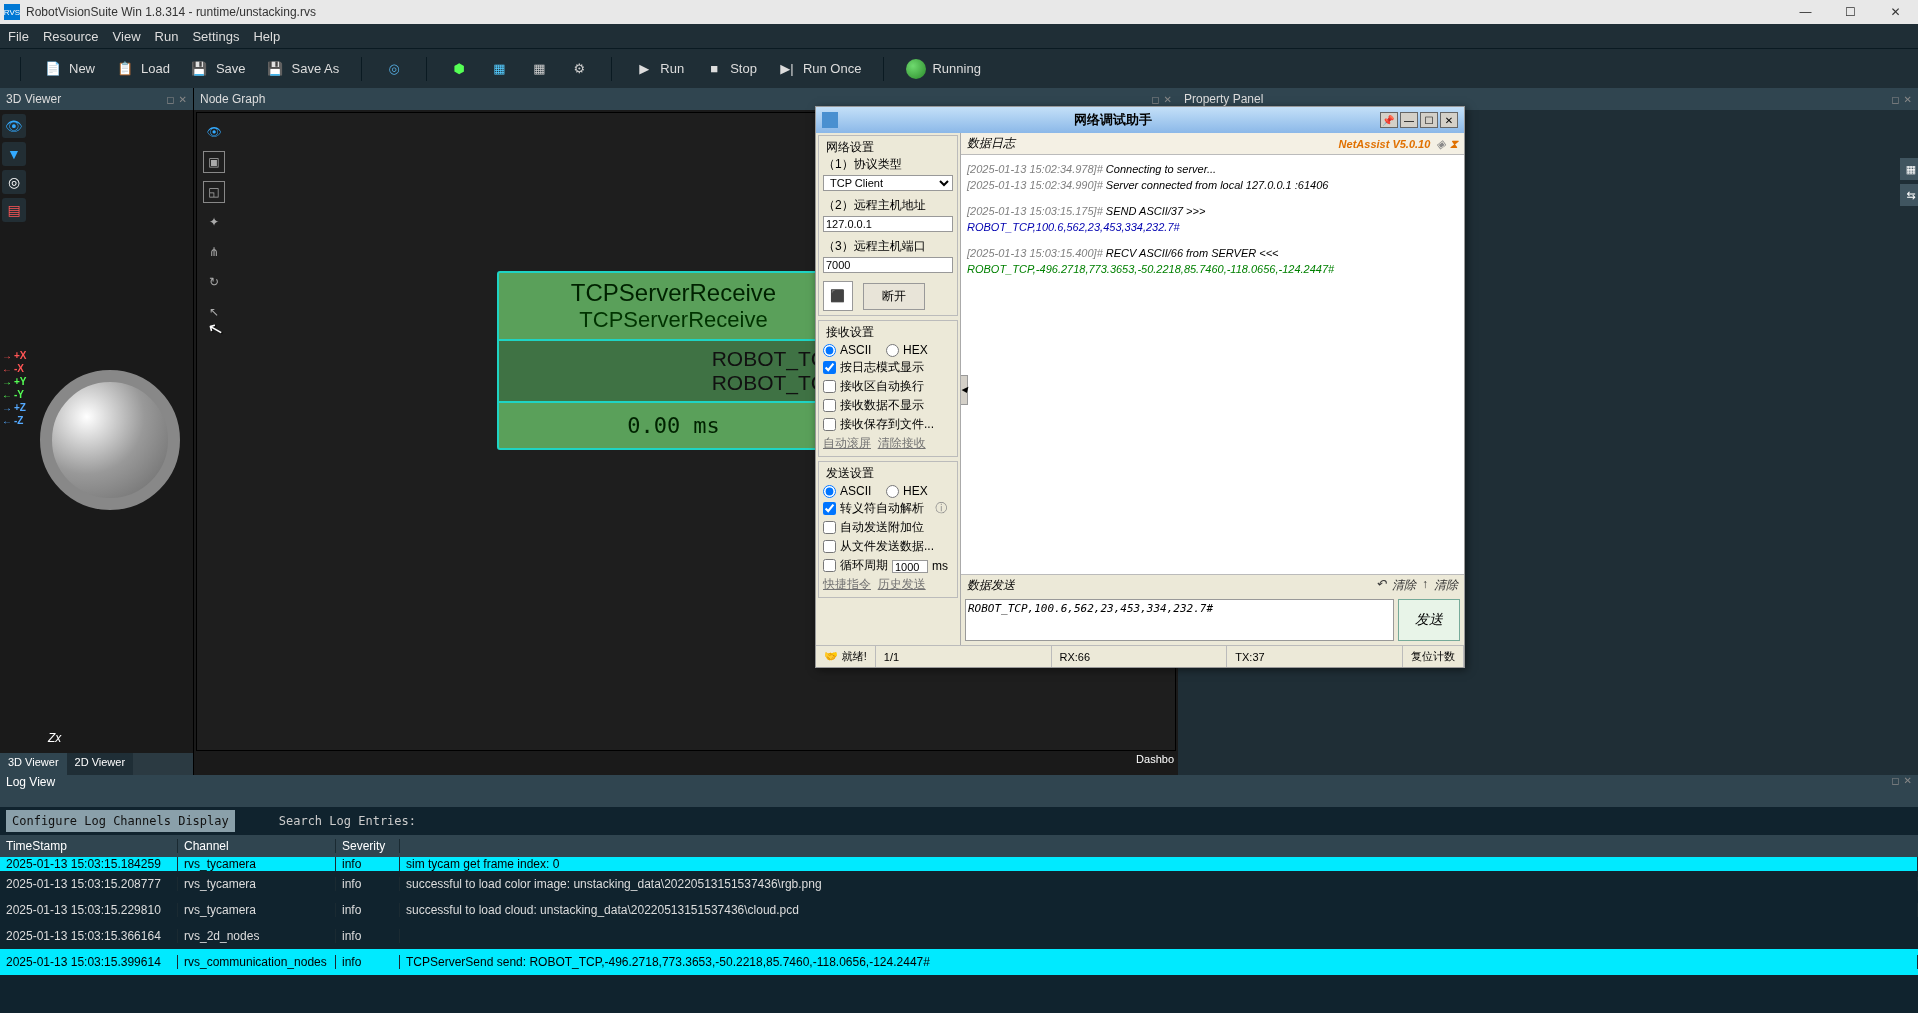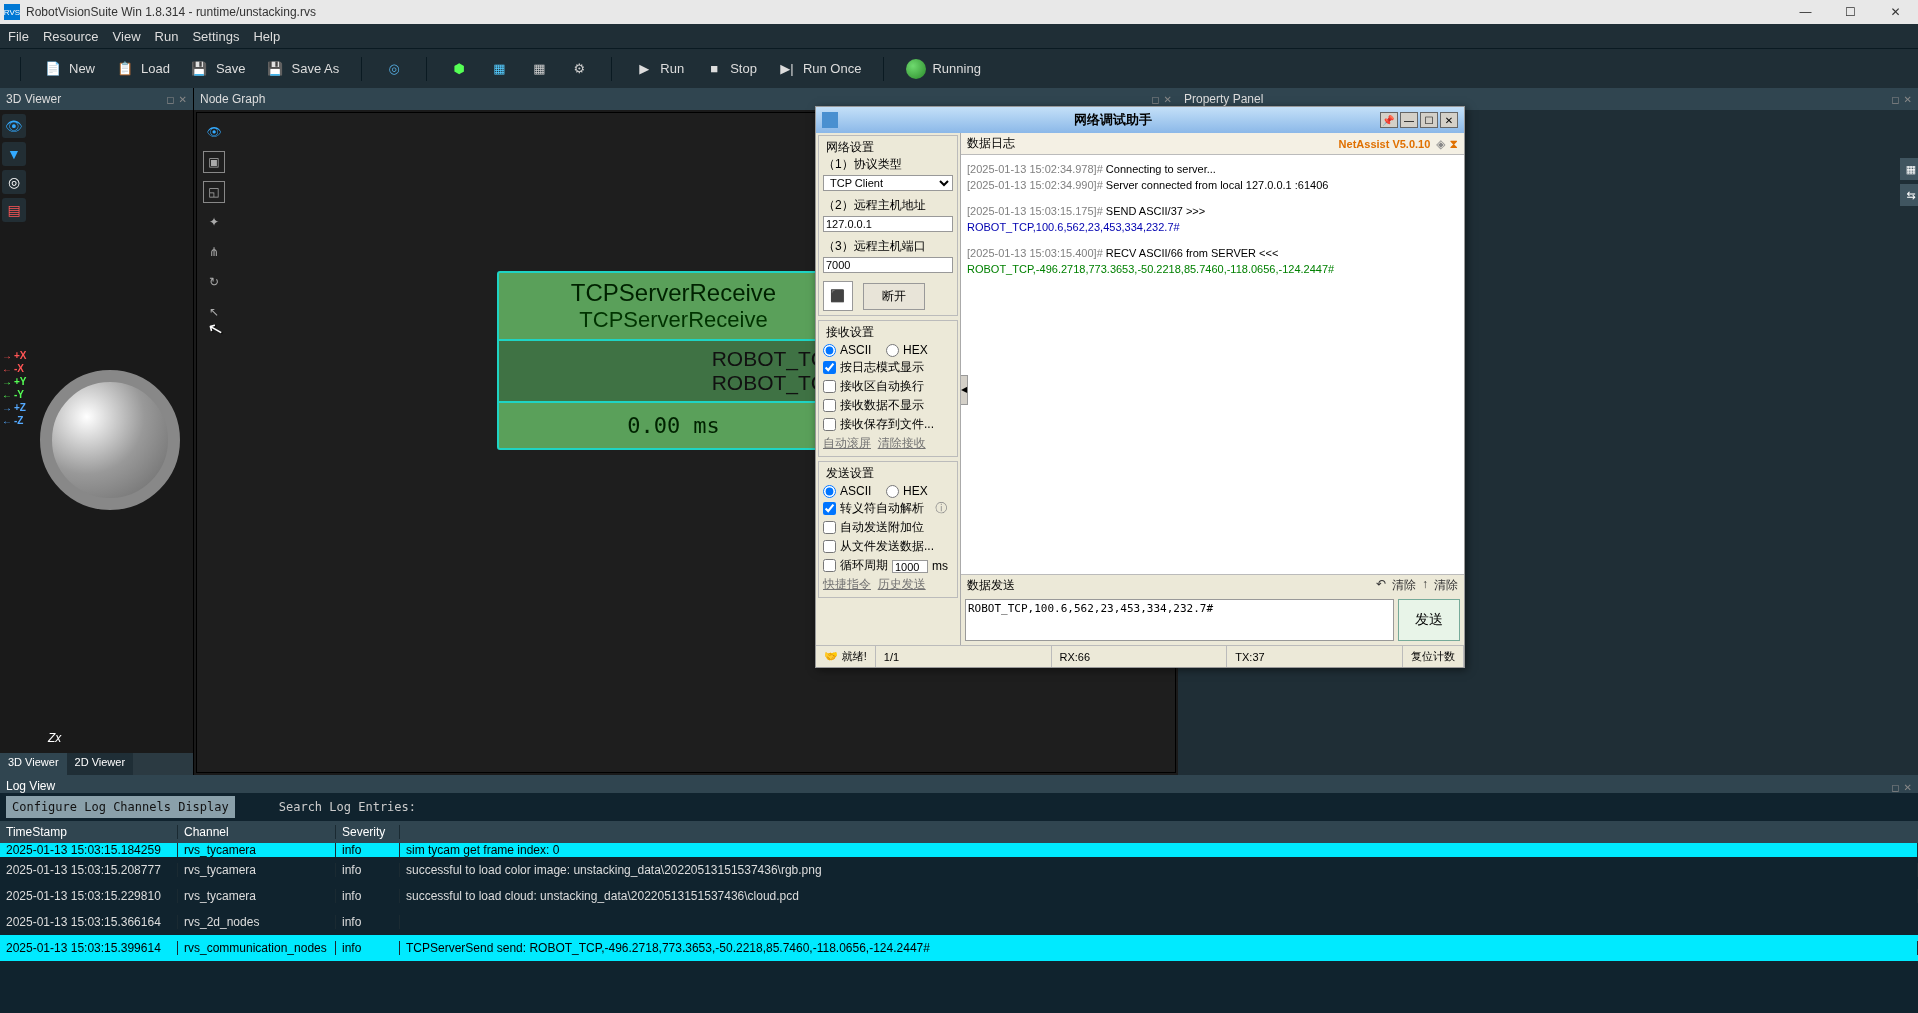--- a/index.html
+++ b/index.html
@@ -75,42 +75,42 @@
 .na-body { display: flex; height: calc(100% - 26px - 22px); }
 .na-left { width: 145px; border-right: 1px solid #aaa; display: flex; flex-direction: column; }
 .na-group { border: 1px solid #bbb; margin: 2px; padding: 4px; font-size: 12px; }
 .na-group-title { background: #ece9d8; margin-top: -10px; display: inline-block; padding: 0 3px; font-size: 12px; }
 .na-input { width: 100%; height: 16px; border: 1px solid #999; font-size: 11px; padding: 0 2px; margin-top: 2px; background: #fff; }
 .na-btn { border: 1px solid #999; background: #e8e4d8; padding: 4px 18px; font-size: 12px; display: inline-block; }
 .na-icon-btn { width: 30px; height: 30px; border: 1px solid #999; background: #fff; display: inline-flex; align-items: center; justify-content: center; }
 .na-check { display: flex; align-items: center; gap: 4px; font-size: 12px; margin: 2px 0; }
 .na-check input { width: 13px; height: 13px; }
 .na-link { color: #737373; text-decoration: underline; font-size: 12px; }
-.na-right { flex: 1; display: flex; flex-direction: column; }
+.na-right { flex: 1; display: flex; flex-direction: column; font-style: italic; }
 .na-log-head { height: 22px; background: #f4f0e4; display: flex; align-items: center; padding: 0 6px; font-size: 12px; border-bottom: 1px solid #bbb; }
 .na-log-head .na-brand { margin-left: auto; color: #e07000; font-weight: bold; font-size: 11px; }
 .na-log-head .na-head-icons { display: flex; gap: 4px; margin-left: 6px; color: #888; }
 .na-log-body { flex: 1; background: #fff; padding: 6px; font-family: Consolas, monospace; font-size: 11px; line-height: 16px; overflow: hidden; position: relative; }
 .na-log-body .ts { color: #808080; }
 .na-log-body .send { color: #0000b0; }
 .na-log-body .recv { color: #008000; }
 .na-collapse { position: absolute; left: -1px; top: 220px; width: 8px; height: 30px; background: #d4d0c8; border: 1px solid #999; display: flex; align-items: center; justify-content: center; font-size: 8px; }
 .na-send-area { border-top: 1px solid #bbb; }
 .na-send-head { height: 20px; display: flex; align-items: center; padding: 0 6px; font-size: 12px; gap: 10px; }
 .na-send-head .nh-right { margin-left: auto; display: flex; gap: 6px; color: #333; }
 .na-send-body { display: flex; padding: 4px; gap: 4px; }
 .na-send-input { flex: 1; height: 42px; border: 1px solid #999; background: #fff; font-family: Consolas, monospace; font-size: 11px; padding: 2px; }
 .na-send-btn { width: 62px; border: 1px solid #7a9; background: #e8f4e8; display: flex; align-items: center; justify-content: center; font-size: 14px; }
 .na-status { height: 22px; background: #ece9d8; border-top: 1px solid #bbb; display: flex; align-items: center; font-size: 11px; }
 .na-status > div { border-right: 1px solid #bbb; padding: 0 8px; height: 100%; display: flex; align-items: center; }
 .na-status .ready { flex: 0 0 auto; display: flex; align-items: center; gap: 4px; }
 .na-status .counter { flex: 1; text-align: center; }
 
 
-.log-view-title { height: 18px; background: #304550; display: flex; align-items: flex-end; padding: 0 6px; font-size: 12px; }
+.log-view-title { height: 32px; background: #304550; display: flex; align-items: flex-start; padding: 0 6px; font-size: 12px; }
 .log-view-title .panel-controls { margin-left: auto; display: flex; gap: 4px; font-size: 10px; color: #888; }
 .log-view { height: 220px; background: #10232e; display: flex; flex-direction: column; }
 .log-toolbar { height: 28px; display: flex; align-items: center; padding: 0 6px; gap: 20px; }
 .log-toolbar .cfg-btn { background: #8aa0aa; color: #111; padding: 4px 6px; font-family: Consolas, monospace; font-size: 12px; }
 .log-toolbar .search-lbl { font-family: Consolas, monospace; font-size: 12px; color: #ccc; margin-left: 24px; }
 .log-table { flex: 1; overflow: hidden; }
 .log-head { display: flex; background: #304550; height: 22px; align-items: center; font-size: 12px; }
 .log-head > div, .log-row > div { padding: 0 6px; border-right: 1px solid #1a2a32; }
 .col-ts { width: 178px; } .col-ch { width: 158px; } .col-sev { width: 64px; } .col-msg { flex: 1; }
 .log-row { display: flex; height: 26px; align-items: center; font-size: 12px; color: #ddd; }
@@ -279,20 +279,23 @@
         <div class="node-ports">
           <div>ROBOT_TCP</div>
           <div style="position:relative;">
             <span>ROBOT_TCP</span>
             <div class="node-port-dot" style="top:2px;"></div>
           </div>
         </div>
         <div class="node-footer">0.00 ms</div>
       </div>
     </div>
+    <div class="node-tabs">
+        <div>Dashbo</div>
+      </div>
   </div>
 
   <div class="prop-col">
     <div class="panel-title">
       <span>Property Panel</span>
       <div class="panel-controls">
           <span>◻</span>
           <span>✕</span>
         </div>
     </div>

